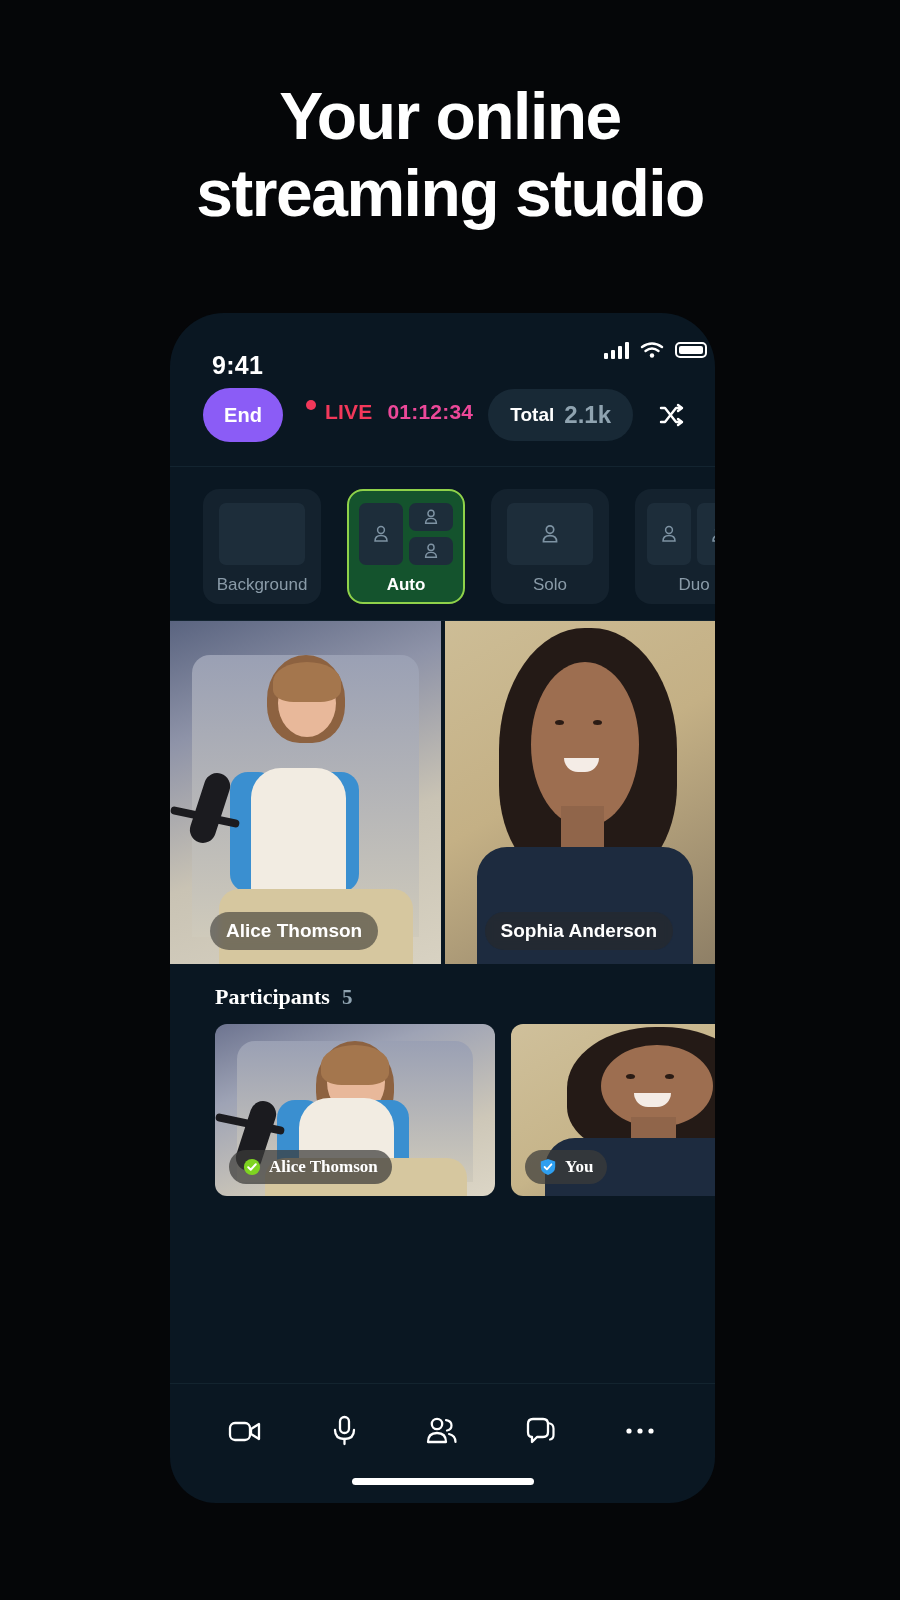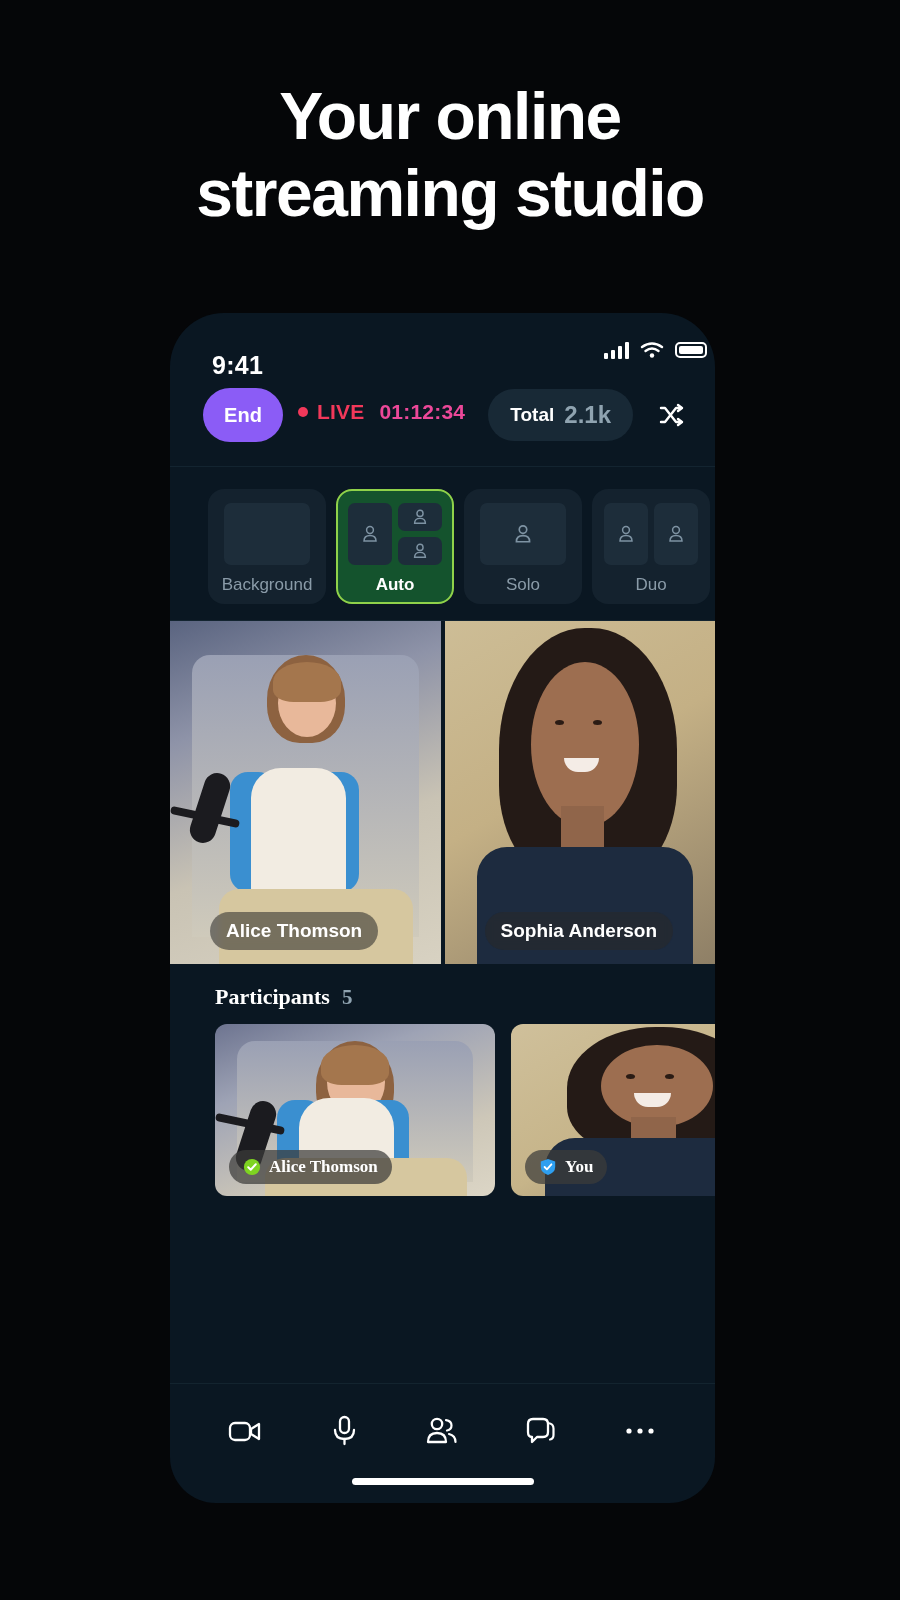--- a/index.html
+++ b/index.html
@@ -67,22 +67,22 @@
   }
   .end-btn {
     position:absolute; left:33px; top:13px;
     width:80px; height:54px; border-radius:27px;
     background:#8b5cf6;
     color:#fff; font-size:20px; font-weight:bold;
     display:flex; align-items:center; justify-content:center;
     border:none; cursor:pointer;
   }
   .live-group {
-    position:absolute; left:128px; top:25px;
-    display:flex; align-items:center; gap:9px;
+    position:absolute; left:136px; top:25px;
+    display:flex; gap:9px;
   }
   .live-dot { width:10px; height:10px; border-radius:50%; background:#f2385a; }
   .live-word { color:#f2385a; font-size:21px; font-weight:bold; letter-spacing:0.2px; }
   .live-timer { color:#ec4899; font-size:21px; font-weight:600; margin-left:6px; letter-spacing:0.2px; }
 
   .total-pill {
     position:absolute; right:82px; top:14px;
     height:52px; padding:0 22px; border-radius:26px;
     background:#182936;
     display:flex; align-items:center; gap:10px;
@@ -91,25 +91,24 @@
   .total-label { color:#fff; font-size:19px; font-weight:bold; }
   .total-value { color:#8fa3b0; font-size:24px; font-weight:600; }
   .shuffle-btn {
     position:absolute; right:24px; top:20px;
     width:40px; height:40px; cursor:pointer;
     display:flex; align-items:center; justify-content:center;
   }
 
   
   .layouts {
-    height:154px; display:flex; gap:10px;
+    height:154px; display:flex; gap:26px;
     padding:22px 0 0 33px;
     border-bottom:1px solid #132430;
     overflow:hidden;
-    justify-content:center;
   }
   .lay-tile {
     width:118px; flex:0 0 118px;
     height:115px;
     border-radius:16px;
     background:#14222e;
     border:2px solid transparent;
     display:flex; flex-direction:column; align-items:center;
     padding-top:12px;
     cursor:pointer;

